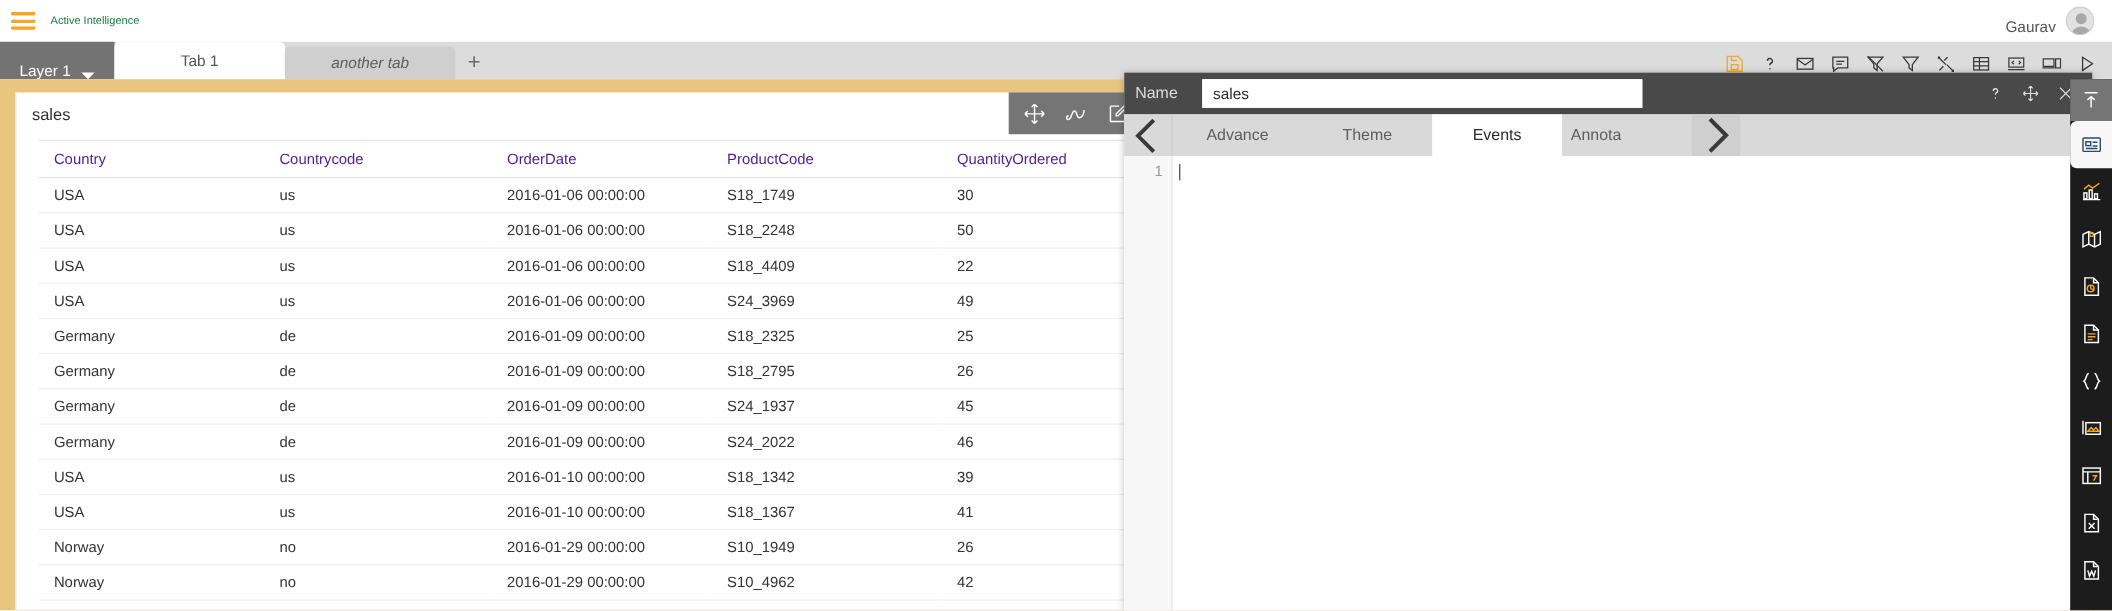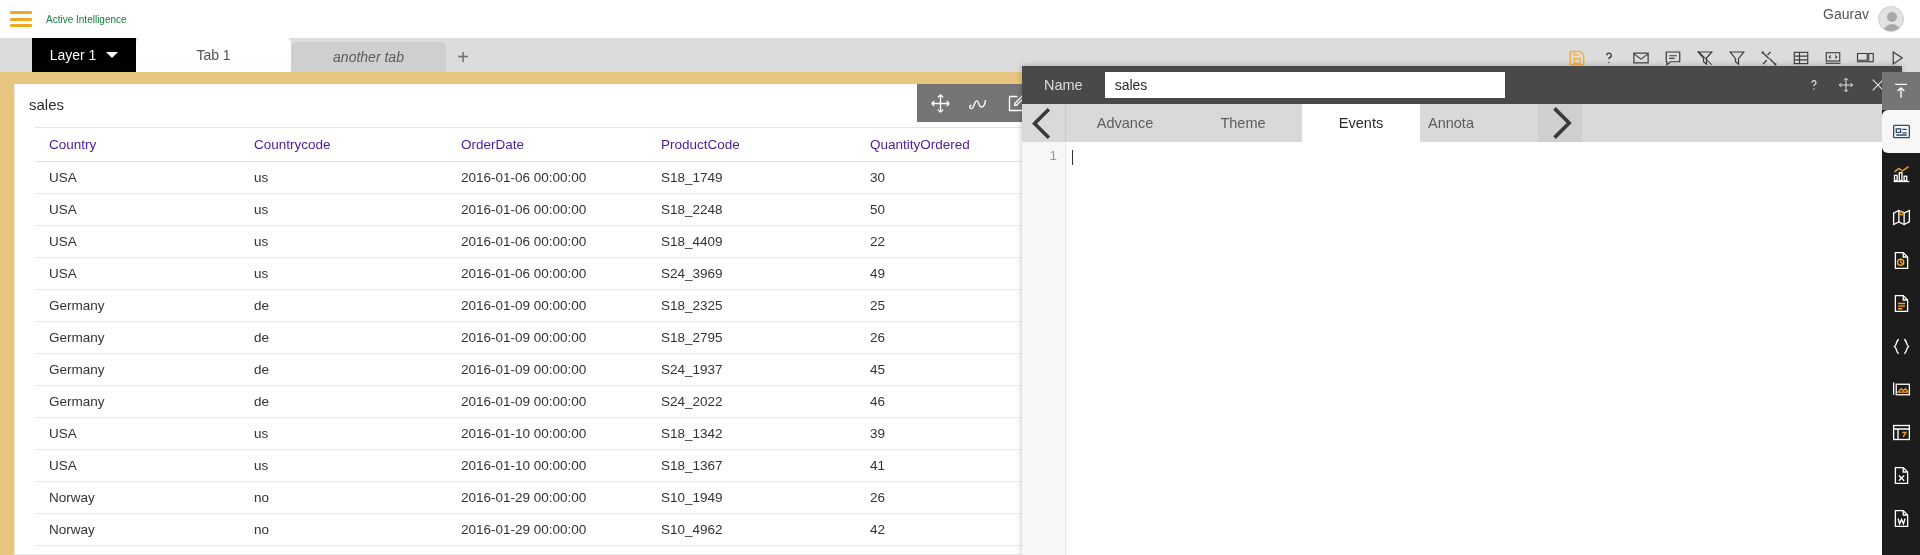--- a/index.html
+++ b/index.html
@@ -12,38 +12,38 @@
 
   
   .appbar {
     position: absolute; left:0; top:0; width:1920px; height:38px;
     background:#fff; display:flex; align-items:center;
   }
   .hamburger { width:22px; height:16px; margin-left:10px; display:flex;
     flex-direction:column; justify-content:space-between; cursor:pointer; }
   .hamburger i { display:block; height:3px; background:#f5a623; border-radius:1px; }
   .app-title { margin-left:14px; font-size:10px; color:#15803d; }
-  .appbar-right { margin-left:auto; display:flex; align-items:flex-start; gap:9px; padding-right:16px; }
+  .appbar-right { margin-left:auto; display:flex; align-items:flex-end; gap:9px; padding-right:16px; }
   .user-name { font-size:14px; color:#555; }
   .avatar { width:26px; height:26px; border-radius:50%; background:#e2e2e2;
     border:1px solid #cfcfcf; position:relative; overflow:hidden; }
   .avatar::before { content:""; position:absolute; left:8px; top:5px; width:10px; height:10px;
     border-radius:50%; background:#a8a8a8; }
   .avatar::after { content:""; position:absolute; left:4px; top:17px; width:18px; height:12px;
     border-radius:9px 9px 0 0; background:#a8a8a8; }
 
   
   .tabstrip {
     position:absolute; left:0; top:38px; width:1920px; height:34px;
     background:#dcdcdc; display:flex; align-items:flex-end;
   }
   .layer-btn {
-    background:#000000; color:#fff; height:34px; min-width:104px;
-    display:flex; align-items:center; justify-content:center; gap:10px;
-    font-size:14px; padding:0 12px; cursor:pointer;margin-left:32px;
+    background:#737373; color:#fff; height:34px; min-width:104px;
+    display:flex; align-items:flex-end; justify-content:center; gap:10px;
+    font-size:14px; padding:0 12px; cursor:pointer;
   }
   .caret-d { width:0;height:0;border-left:6px solid transparent;border-right:6px solid transparent;border-top:6px solid #fff; }
   .tab {
     height:30px; min-width:155px; display:flex; align-items:center; justify-content:center;
     font-size:14px; color:#5d5d5d; cursor:pointer;
     border-radius:5px 5px 0 0; margin-left:0;
   }
   .tab.active { background:#fff; color:#545454; height:34px; }
   .tab.inactive { background:#cfcfcf;font-style:italic; }
   .tab-add { width:34px; height:30px; display:flex; align-items:center; justify-content:center;
@@ -95,21 +95,21 @@
     display:flex; align-items:center; gap:6px; justify-content:center; font-size:13.5px; cursor:pointer; }
   .rp-divider { margin-top:20px; height:10px; background:#e8c67f; }
   .rp-title2 { font-size:14px; color:#2f2f2f; padding:12px 0 0 14px; }
   .rp-list { padding:62px 0 0 0; text-align:right; padding-right:6px; }
   .rp-list div { font-size:13.5px; color:#333; padding:5px 0; }
 
   
   .dialog { position:absolute; left:1022px; top:66px; width:880px; height:489px;
     background:#fff; box-shadow:0 0 6px rgba(0,0,0,.25); }
   .dlg-head { height:38px; background:#494949; display:flex; align-items:center; }
-  .dlg-head-label { color:#ddd; font-size:14.5px; padding:0 22px 0 22px; }
+  .dlg-head-label { color:#ddd; font-size:14.5px; padding:0 22px 0 10px; }
   .dlg-name-input { background:#fff; height:26px; width:400px; display:flex; align-items:center;
     padding:0 9px; font-size:14px; color:#2b2b2b; border:1px solid #fff; }
   .dlg-head-icons { margin-left:auto; display:flex; align-items:center; gap:16px; padding-right:16px; }
   .dhi { color:#e3e3e3; font-size:17px; cursor:pointer; display:flex; align-items:center; }
   .dhi svg { width:16px; height:16px; }
 
   .dlg-tabs { height:38px; background:#d9d9d9; display:flex; align-items:stretch; }
   .dtab-nav { width:44px; display:flex; align-items:center; justify-content:center; cursor:pointer;
     border-right:1px solid #c9c9c9; color:#4a4a4a; }
   .dtab { min-width:118px; display:flex; align-items:center; justify-content:center;

